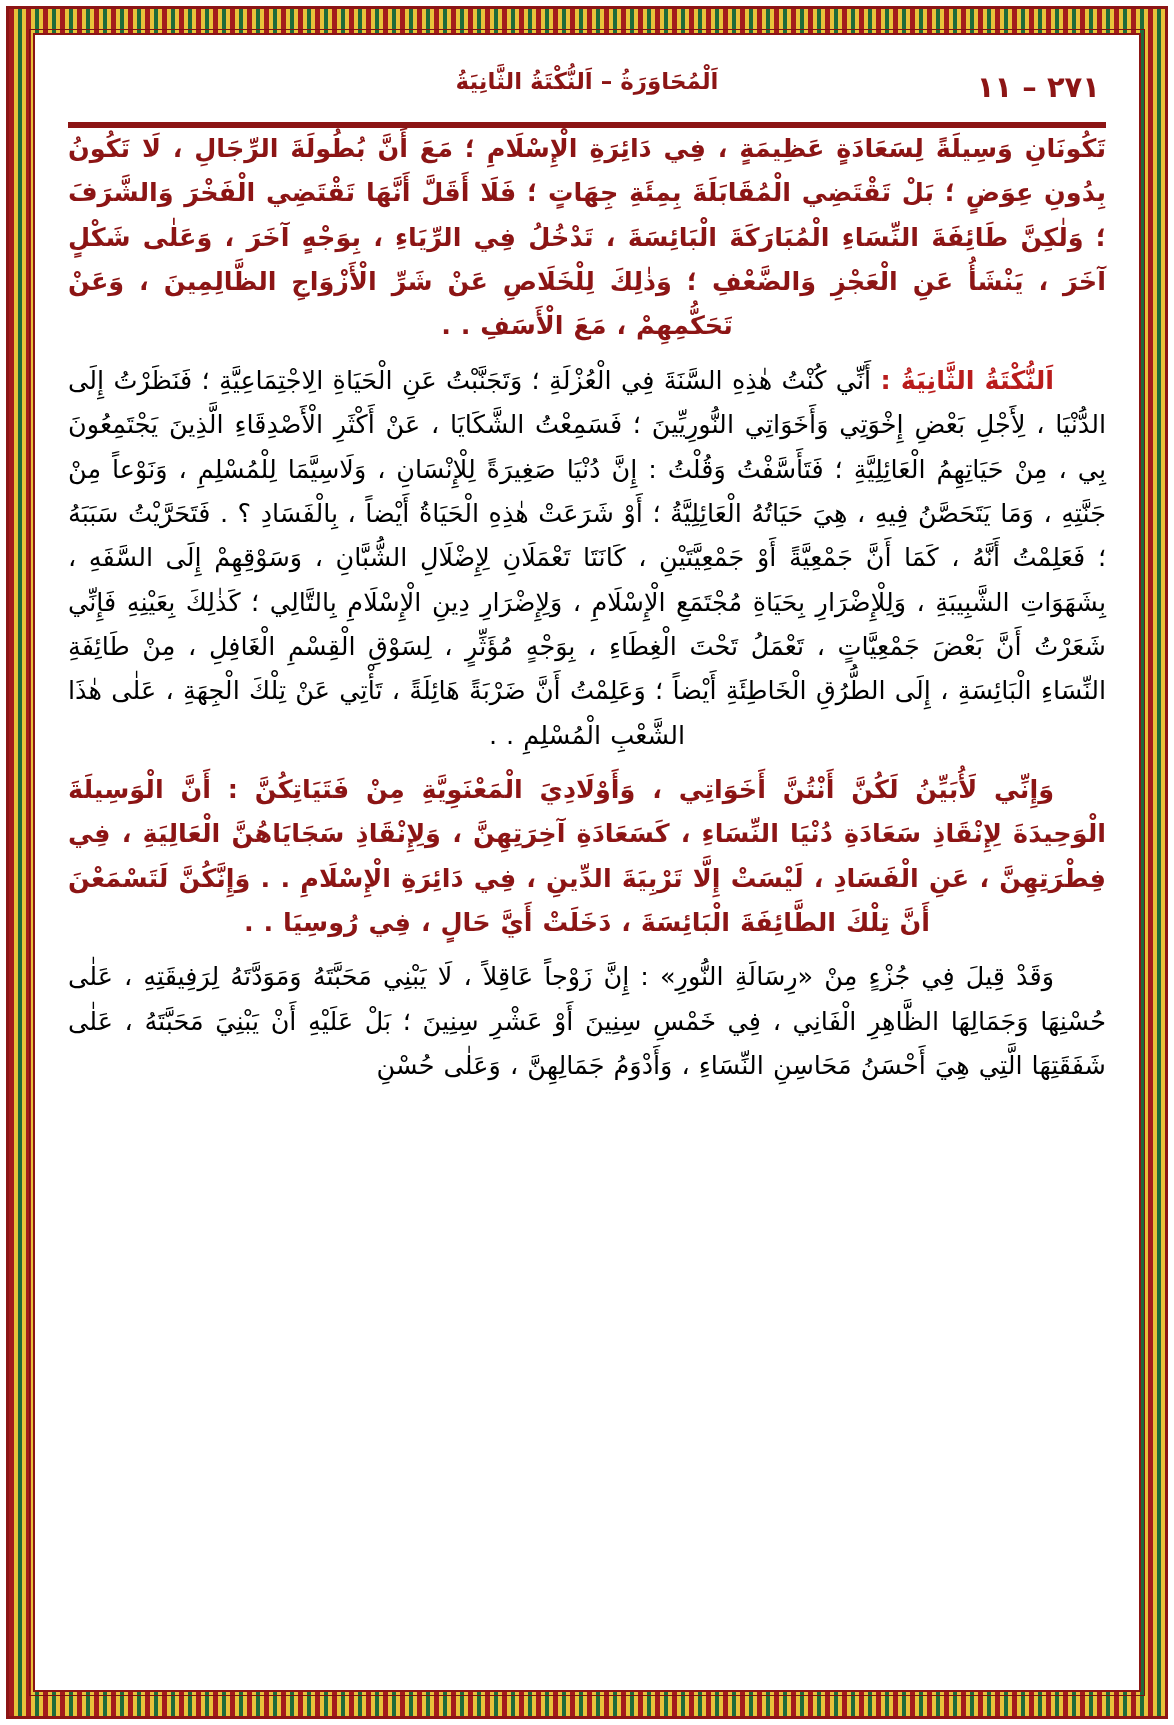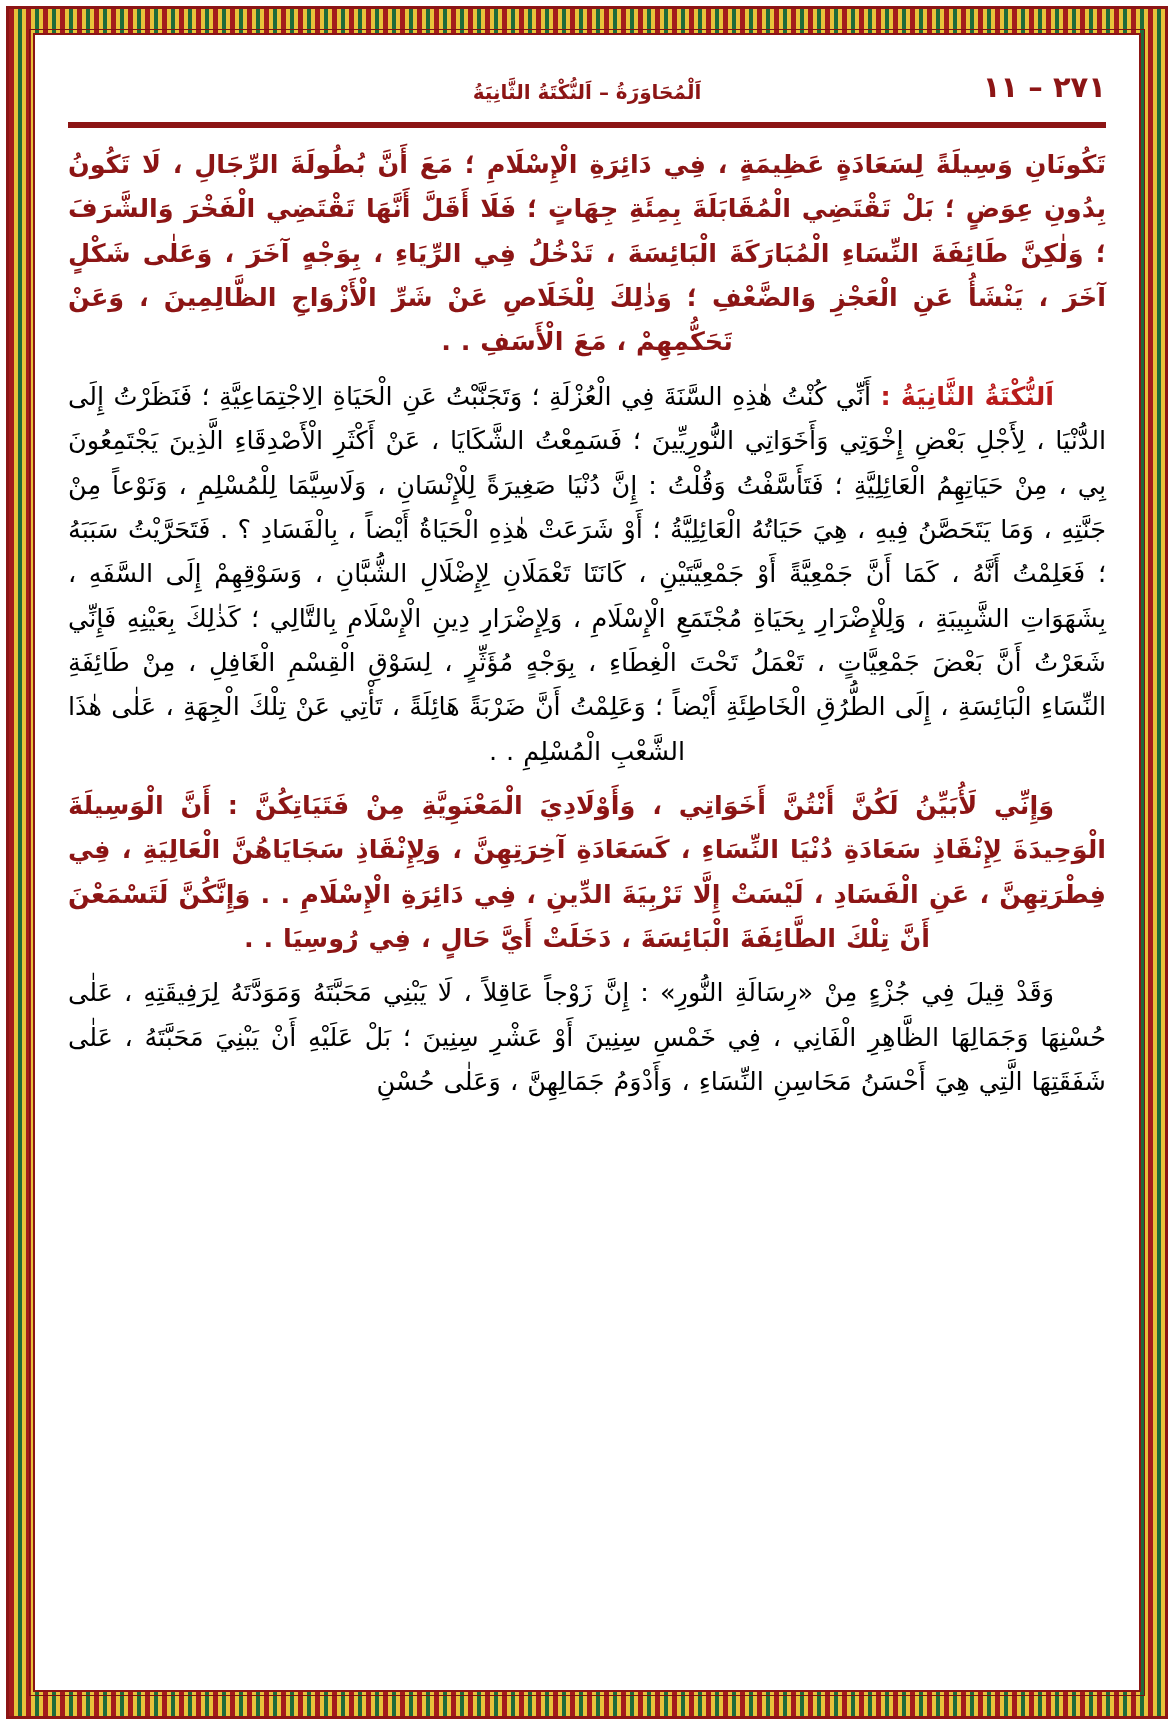--- a/index.html
+++ b/index.html
@@ -67,54 +67,53 @@
   }
 
   
   .header {
     position: relative;
     height: 62px;
     direction: rtl;
   }
   .header-pageno {
     position: absolute;
-    right: 0;
+    right: 6px;
     top: 6px;
     font-family: "DejaVu Sans", sans-serif;
     font-size: 29px;
     font-weight: 700;
     color: #8c1515;
     letter-spacing: 1px;
     white-space: nowrap;
   }
   .header-title {
     position: absolute;
     left: 0; right: 0;
-    top: 16px;
+    top: 4px;
     text-align: center;
     font-family: "DejaVu Sans", sans-serif;
-    font-size: 20px;
+    font-size: 23px;
     font-weight: 700;
     color: #8c1515;
     white-space: nowrap;
   }
   .header-rule {
     position: absolute;
     left: 0; right: 0;
     top: 58px;
     height: 6px;
     background: #8c1515;
   }
 
   
   .body-text {
     direction: rtl;
     text-align: justify;
     text-justify: inter-word;
-    margin-top: 16px;
   }
 
   p.para {
     margin: 0 0 10px 0;
     font-family: "DejaVu Sans", sans-serif;
     font-size: 25.5px;
     line-height: 1.74;
     text-align: justify;
     text-align-last: right;
     word-spacing: 1px;

